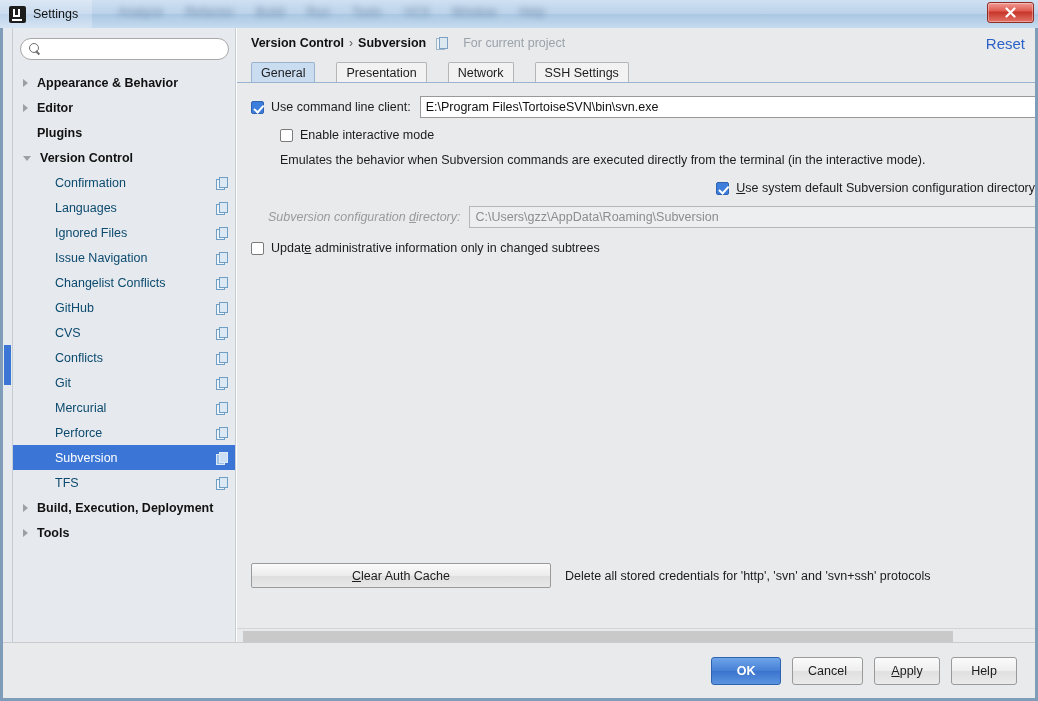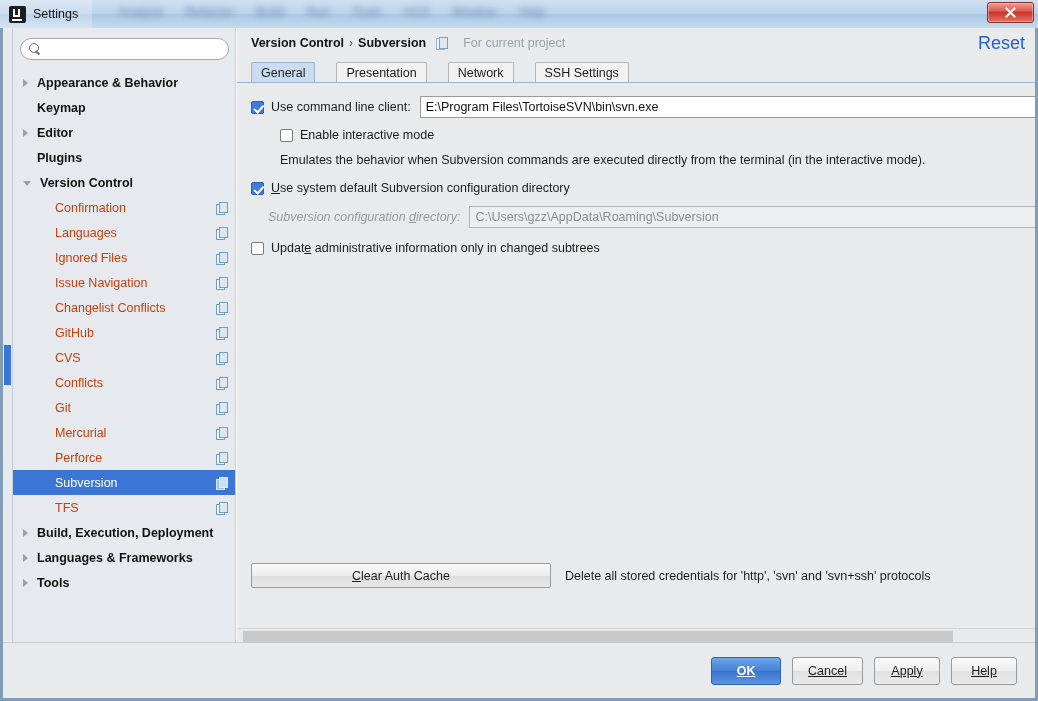--- a/index.html
+++ b/index.html
@@ -121,21 +121,21 @@
     border:0; outline:0; background:transparent; width:100%;
     font-family:"Liberation Sans",sans-serif; font-size:12px; color:#222;
   }
 
   #tree { margin-top:4px; position:relative; }
   .tree-row {
     height:25px; display:flex; align-items:center; position:relative;
     padding-right:8px; cursor:default;
   }
   .tree-row.top { font-weight:bold; color:#111; padding-left:10px; }
-  .tree-row.child { padding-left:42px; color:#c2410c; }
+  .tree-row.child { padding-left:42px; color:#0c4a6e; }
   .tree-row.selected { background:#3b76d6; color:#fff; }
   .arrow {
     width:0;height:0;flex:none;margin-right:9px;
   }
   .arrow.right {
     border-left:5px solid #9aa0a6; border-top:4px solid transparent; border-bottom:4px solid transparent;
   }
   .arrow.down {
     border-top:5px solid #9aa0a6; border-left:4px solid transparent; border-right:4px solid transparent;
     margin-top:2px;
@@ -188,21 +188,21 @@
   .scope-icon { width:11px;height:12px;position:relative;flex:none; }
   .scope-icon::before{
     content:""; position:absolute; left:0;top:1px;width:7px;height:10px;
     border:1px solid #9fb6c9; background:#eef3f7;
   }
   .scope-icon::after{
     content:""; position:absolute; left:3px;top:0;width:7px;height:10px;
     border:1px solid #7ba2c2; background:#dbe8f2;
   }
   #reset-link {
-    margin-left:auto; color:#2b62c7; font-size:18px; cursor:pointer;
+    margin-left:auto; color:#2b62c7; font-size:15px; cursor:pointer;
   }
 
   
   #tabs {
     position:absolute; left:14px; top:33px; right:0; height:22px;
     display:flex; align-items:flex-end;gap:22px;
   }
   .tab {
     height:21px; padding:0 9px; display:flex; align-items:center;
     font-size:12.5px; color:#1c1c1c; cursor:pointer;
@@ -247,21 +247,21 @@
   }
   .tfield.disabled { background:#eceef0; border-color:#b3b6ba; color:#8d8d8d; }
 
   .desc { font-size:12.5px; color:#1c1c1c; white-space:nowrap; }
 
   #r1 { margin-top:1px;border-radius:9px; }
   #r1 .tfield { flex:1; margin-left:9px; margin-right:-8px; }
 
   #r2 { margin-top:10px; padding-left:29px; }
   #desc-block { margin-top:10px; padding-left:29px; line-height:17px; }
-  #r3 { margin-top:12px; }
+  #r3 { margin-top:12px;justify-content:flex-end; }
   #r4 { margin-top:11px; padding-left:17px; }
   #r4 .lbl { margin-right:9px;font-style:italic; }
   #r4 .tfield { flex:1; margin-right:-8px; }
   #r5 { margin-top:13px; }
 
   
   #auth-row {
     position:absolute; left:14px; bottom:22px; right:0;
     display:flex; align-items:center;
     padding-bottom:10px;
@@ -290,21 +290,21 @@
     position:absolute; left:0; bottom:0; width:100%; height:56px;
     background:#e9eaec; border-top:1px solid #c9cbcd;
     display:flex; align-items:center; justify-content:flex-end;
     padding-right:18px; gap:11px;
   }
   .btn {
     height:28px; min-width:66px; padding:0 15px;
     display:flex; align-items:center; justify-content:center;
     font-size:12.5px; color:#1c1c1c; cursor:pointer;
     background: linear-gradient(180deg,#fbfbfb 0%, #eeeeee 50%, #e0e0e0 52%, #eaeaea 100%);
-    border:1px solid #9a9a9a; border-radius:3px;text-decoration:underline;
+    border:1px solid #9a9a9a; border-radius:3px;
   }
   .btn.primary {
     background: linear-gradient(180deg,#6ea4e8 0%, #4781d6 48%, #3b74cd 52%, #5a94e0 100%);
     border-color:#2f62b0; color:#fff; font-weight:bold;
     min-width:70px;
   }
 </style>
 </head>
 <body>
 
@@ -348,24 +348,20 @@
             <input id="search-input" type="text" placeholder="" style="">
           </div>
         </div>
 
         <div id="tree" style="margin-left:10px;">
             <div class="tree-row top">
               <span class="arrow right"></span>
               <span class="tree-label">Appearance &amp; Behavior</span>
             </div>
             <div class="tree-row top">
-              <span class="arrow none"></span>
-              <span class="tree-label">Keymap</span>
-            </div>
-            <div class="tree-row top">
               <span class="arrow right"></span>
               <span class="tree-label">Editor</span>
             </div>
             <div class="tree-row top">
               <span class="arrow none"></span>
               <span class="tree-label">Plugins</span>
             </div>
             <div class="tree-row top">
               <span class="arrow down"></span>
               <span class="tree-label">Version Control</span>
@@ -418,24 +414,20 @@
               <span class="tree-label">Subversion</span>
               <span class="copy-icon"></span>
             </div>
             <div class="tree-row child">
               <span class="tree-label">TFS</span>
               <span class="copy-icon"></span>
             </div>
             <div class="tree-row top">
               <span class="arrow right"></span>
               <span class="tree-label">Build, Execution, Deployment</span>
-            </div>
-            <div class="tree-row top">
-              <span class="arrow right"></span>
-              <span class="tree-label">Languages &amp; Frameworks</span>
             </div>
             <div class="tree-row top">
               <span class="arrow right"></span>
               <span class="tree-label">Tools</span>
             </div>
           </div>
       </div>
 
       <div id="main">
 

